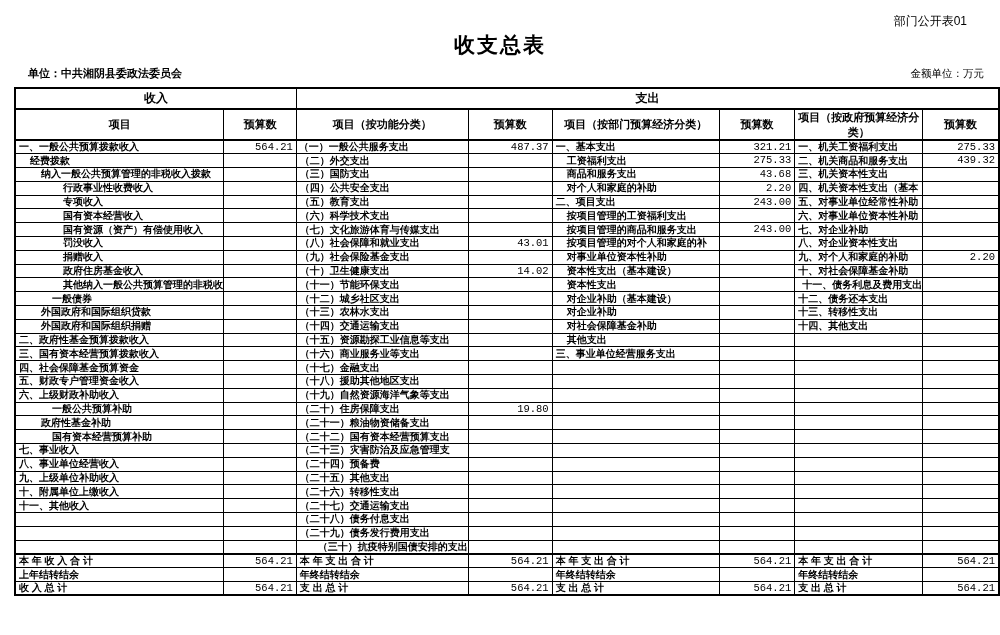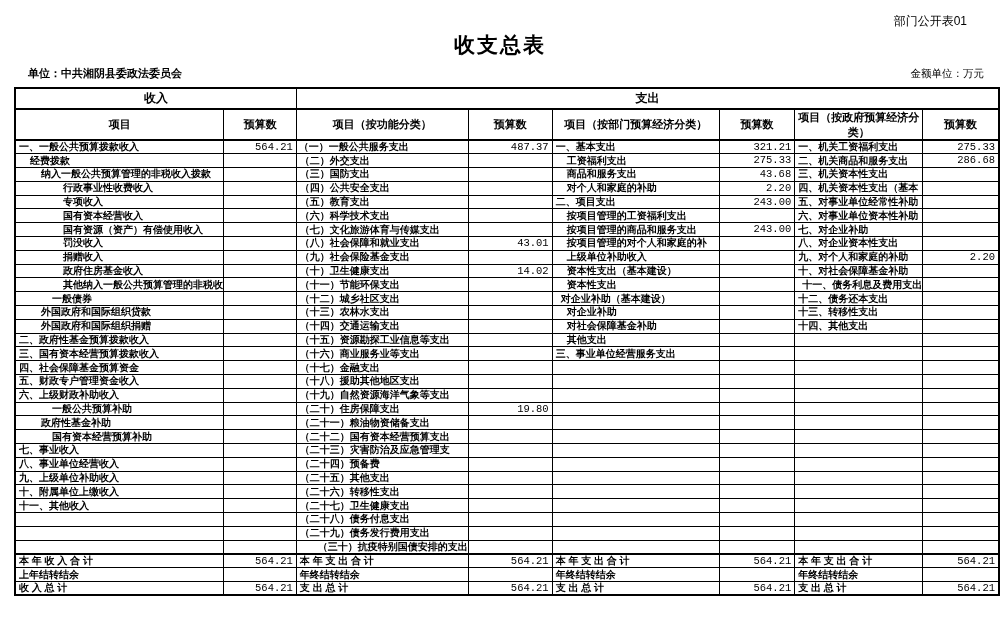--- a/index.html
+++ b/index.html
@@ -107,21 +107,21 @@
           <td class="num">275.33</td>
         </tr>
         <tr>
           <td class="lbl" style="padding-left: 14px;">经费拨款</td>
           <td class="num"></td>
           <td class="lbl" style="padding-left: 3px;">（二）外交支出</td>
           <td class="num"></td>
           <td class="lbl" style="padding-left: 14px;">工资福利支出</td>
           <td class="num">275.33</td>
           <td class="lbl" style="padding-left: 3px;">二、机关商品和服务支出</td>
-          <td class="num">286.68</td>
+          <td class="num">439.32</td>
         </tr>
         <tr>
           <td class="lbl" style="padding-left: 25px;">纳入一般公共预算管理的非税收入拨款</td>
           <td class="num"></td>
           <td class="lbl" style="padding-left: 3px;">（三）国防支出</td>
           <td class="num"></td>
           <td class="lbl" style="padding-left: 14px;">商品和服务支出</td>
           <td class="num">43.68</td>
           <td class="lbl" style="padding-left: 3px;">三、机关资本性支出</td>
           <td class="num"></td>
@@ -174,21 +174,21 @@
           <td class="lbl" style="padding-left: 14px;">按项目管理的对个人和家庭的补</td>
           <td class="num"></td>
           <td class="lbl" style="padding-left: 3px;">八、对企业资本性支出</td>
           <td class="num"></td>
         </tr>
         <tr>
           <td class="lbl" style="padding-left: 47px;">捐赠收入</td>
           <td class="num"></td>
           <td class="lbl" style="padding-left: 3px;">（九）社会保险基金支出</td>
           <td class="num"></td>
-          <td class="lbl" style="padding-left: 14px;">上级单位补助收入</td>
+          <td class="lbl" style="padding-left: 14px;">对事业单位资本性补助</td>
           <td class="num"></td>
           <td class="lbl" style="padding-left: 3px;">九、对个人和家庭的补助</td>
           <td class="num">2.20</td>
         </tr>
         <tr>
           <td class="lbl" style="padding-left: 47px;">政府住房基金收入</td>
           <td class="num"></td>
           <td class="lbl" style="padding-left: 3px;">（十）卫生健康支出</td>
           <td class="num">14.02</td>
           <td class="lbl" style="padding-left: 14px;">资本性支出（基本建设）</td>
@@ -204,21 +204,21 @@
           <td class="lbl" style="padding-left: 14px;">资本性支出</td>
           <td class="num"></td>
           <td class="lbl" style="padding-left: 7px;">十一、债务利息及费用支出</td>
           <td class="num"></td>
         </tr>
         <tr>
           <td class="lbl" style="padding-left: 36px;">一般债券</td>
           <td class="num"></td>
           <td class="lbl" style="padding-left: 3px;">（十二）城乡社区支出</td>
           <td class="num"></td>
-          <td class="lbl" style="padding-left: 8px; margin-top: 40px;">对企业补助（基本建设）</td>
+          <td class="lbl" style="padding-left: 14px; margin-top: 40px;">对企业补助（基本建设）</td>
           <td class="num"></td>
           <td class="lbl" style="padding-left: 3px;">十二、债务还本支出</td>
           <td class="num"></td>
         </tr>
         <tr>
           <td class="lbl" style="padding-left: 25px;">外国政府和国际组织贷款</td>
           <td class="num"></td>
           <td class="lbl" style="padding-left: 3px;">（十三）农林水支出</td>
           <td class="num"></td>
           <td class="lbl" style="padding-left: 14px;">对企业补助</td>
@@ -352,21 +352,21 @@
           <td class="lbl" style="padding-left: 3px;">（二十六）转移性支出</td>
           <td class="num"></td>
           <td class="lbl" style="padding-left: 3px;"></td>
           <td class="num"></td>
           <td class="lbl" style="padding-left: 3px;"></td>
           <td class="num"></td>
         </tr>
         <tr>
           <td class="lbl" style="padding-left: 3px;">十一、其他收入</td>
           <td class="num"></td>
-          <td class="lbl" style="padding-left: 3px;">（二十七）卫生健康支出</td>
+          <td class="lbl" style="padding-left: 3px;">（二十七）交通运输支出</td>
           <td class="num"></td>
           <td class="lbl" style="padding-left: 3px;"></td>
           <td class="num"></td>
           <td class="lbl" style="padding-left: 3px;"></td>
           <td class="num"></td>
         </tr>
         <tr>
           <td class="lbl" style="padding-left: 3px;"></td>
           <td class="num"></td>
           <td class="lbl" style="padding-left: 3px;">（二十八）债务付息支出</td>

